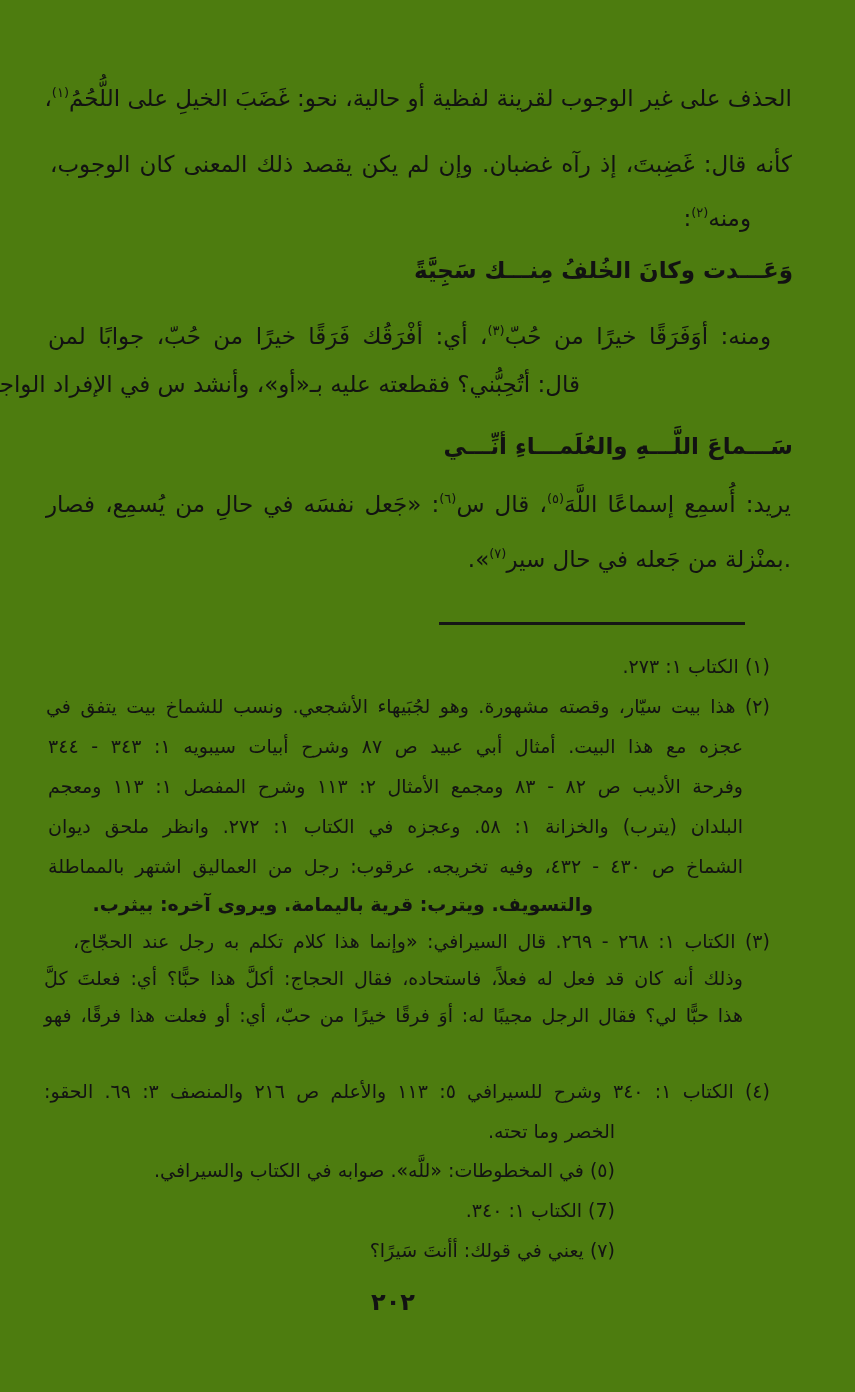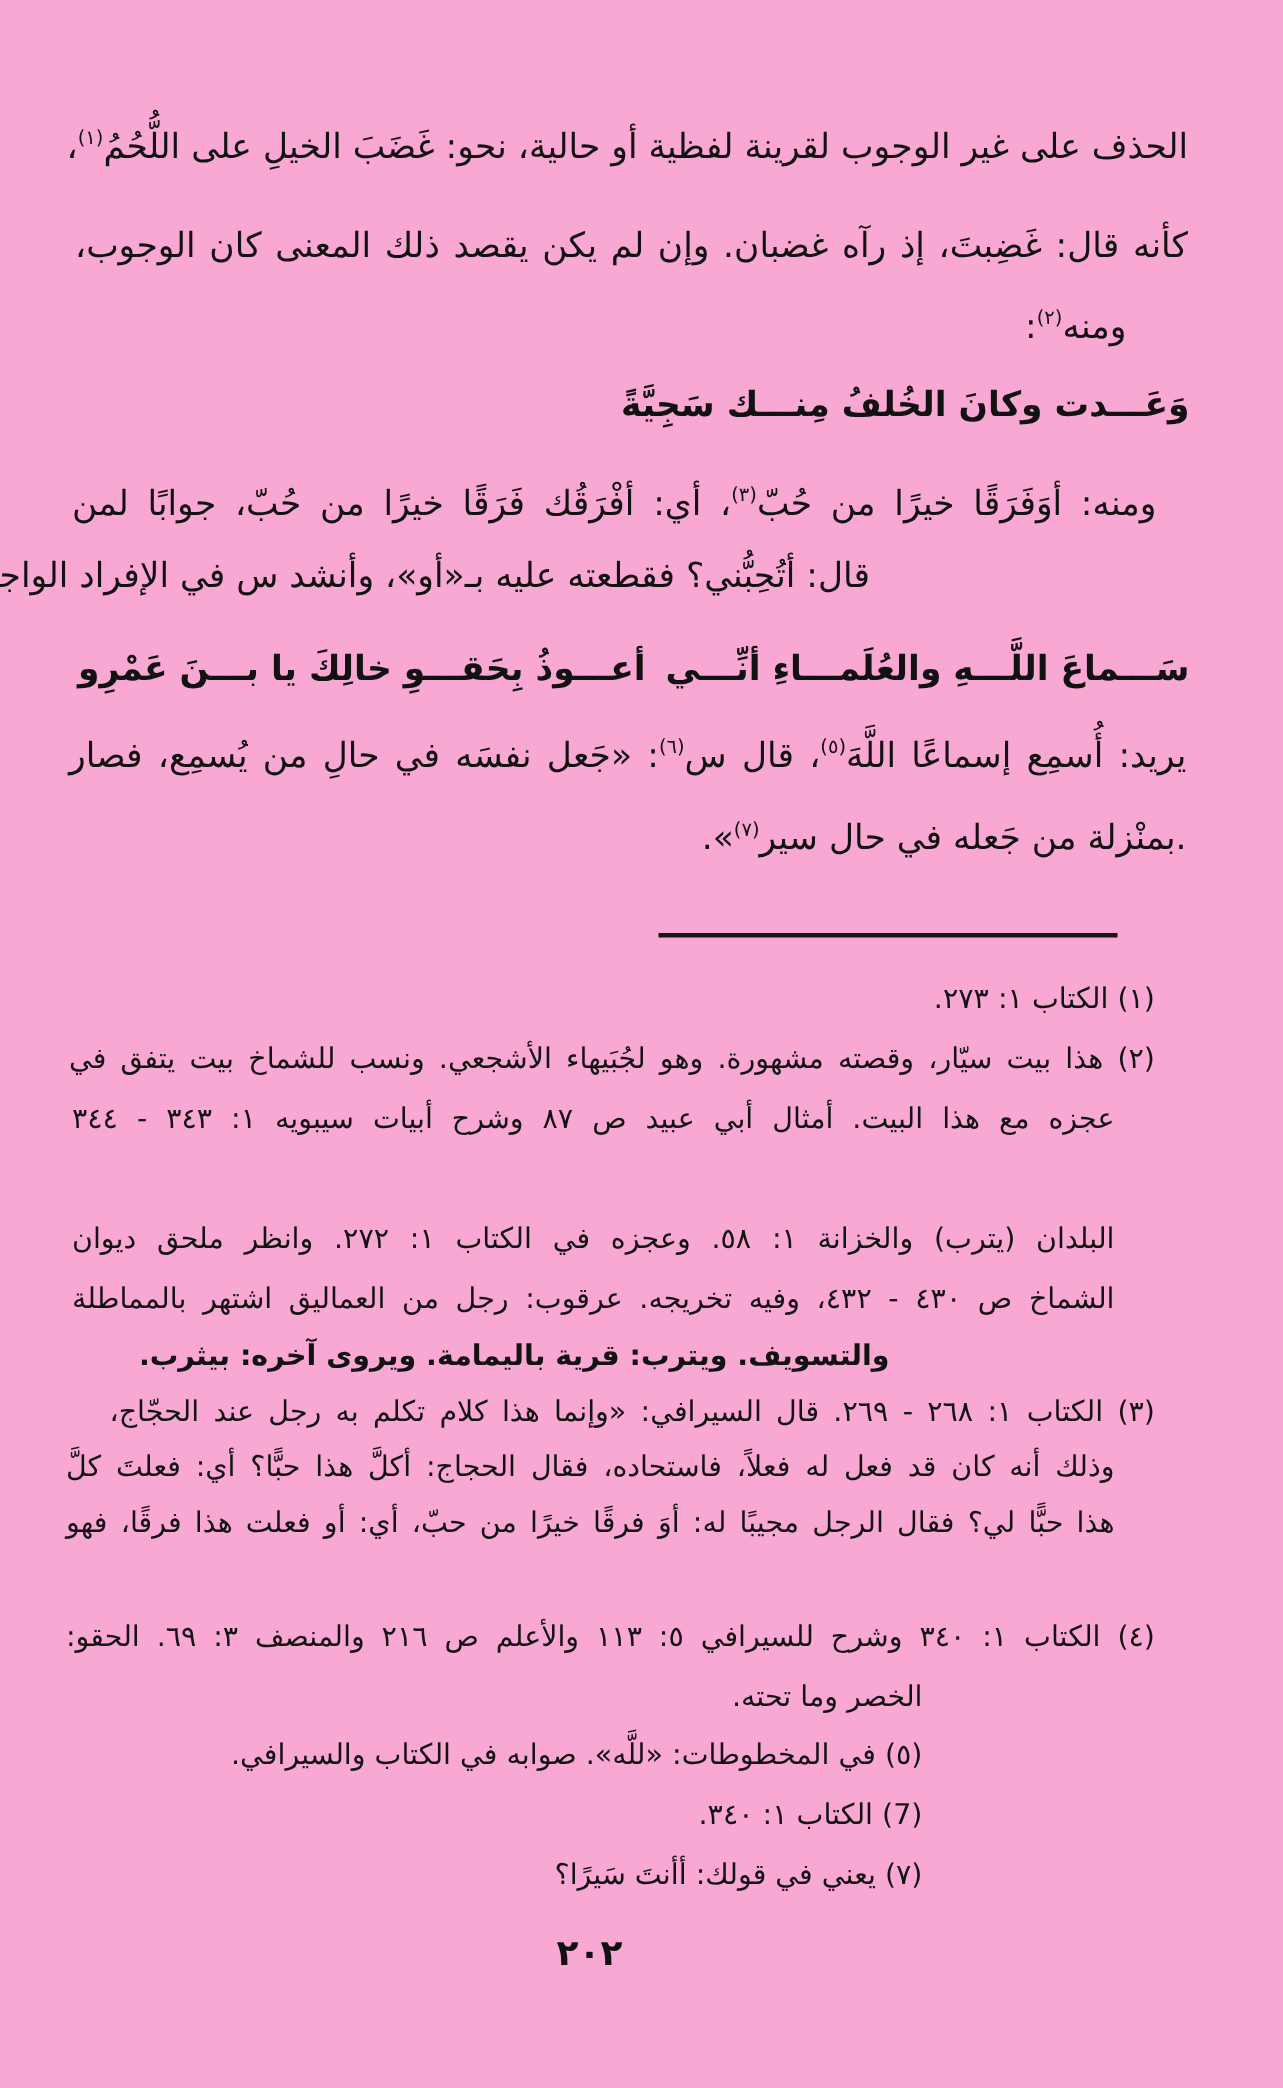--- a/index.html
+++ b/index.html
@@ -1,19 +1,19 @@
 <!DOCTYPE html>
 <html lang="ar"><head>
 <meta charset="utf-8">
 <style>
   html,body{margin:0;padding:0;background:#fcfbf7;}
   .page{
     position:relative;
     width:855px;height:1392px;
-    background:#f9a8d4;
+    background:#4d7c0f;
     overflow:hidden;
     font-family:"DejaVu Sans", sans-serif;
     color:#121212;
   }
   .tline{
     position:absolute;
     direction:rtl;
     unicode-bidi:plaintext;
     text-align:right;
     font-size:23px;
@@ -114,32 +114,32 @@
   <div class="verse v1">
     <span>وَعَـــدت وكانَ الخُلفُ مِنـــك سَجِيَّةً</span>
   </div>
 
   <div class="tline just l5"><span>ومنه: أوَفَرَقًا خيرًا من حُبّ</span><sup class="fnref">(٣)</sup><span>، أي: أفْرَقُك فَرَقًا خيرًا من حُبّ، جوابًا لمن</span></div>
 
   <div class="tline l6"><span>قال: أتُحِبُّني؟ فقطعته عليه بـ«أو»، وأنشد س في الإفراد الواجب</span></div>
 
   <div class="verse v2">
     <span>سَـــماعَ اللَّـــهِ والعُلَمـــاءِ أنِّـــي</span>
-    <span>أعـــوذُ بِحَقـــوِ خالِكَ يا بـــنَ عَمْرِو</span>
   </div>
 
   <div class="tline just l8"><span>يريد: أُسمِع إسماعًا اللَّهَ</span><sup class="fnref">(٥)</sup><span>، قال س</span><sup class="fnref">(٦)</sup><span>: «جَعل نفسَه في حالِ من يُسمِع، فصار</span></div>
 
   <div class="tline l9"><span>.بمنْزلة من جَعله في حال سير</span><sup class="fnref">(٧)</sup><span>».</span></div>
 
   <div class="sep"></div>
 
   <div class="fline f1">(١) الكتاب ١: ٢٧٣.</div>
   <div class="fline fjust f2a">(٢) هذا بيت سيّار، وقصته مشهورة. وهو لجُبَيهاء الأشجعي. ونسب للشماخ بيت يتفق في</div>
   <div class="fline fjust f2b">عجزه مع هذا البيت. أمثال أبي عبيد ص ٨٧ وشرح أبيات سيبويه ١: ٣٤٣ - ٣٤٤</div>
+  <div class="fline fjust f2c">وفرحة الأديب ص ٨٢ - ٨٣ ومجمع الأمثال ٢: ١١٣ وشرح المفصل ١: ١١٣ ومعجم</div>
   <div class="fline fjust f2d">البلدان (يترب) والخزانة ١: ٥٨. وعجزه في الكتاب ١: ٢٧٢. وانظر ملحق ديوان</div>
   <div class="fline fjust f2e">الشماخ ص ٤٣٠ - ٤٣٢، وفيه تخريجه. عرقوب: رجل من العماليق اشتهر بالمماطلة</div>
   <div class="fline f2f">والتسويف. ويترب: قرية باليمامة. ويروى آخره: بيثرب.</div>
   <div class="fline fjust f3a">(٣) الكتاب ١: ٢٦٨ - ٢٦٩. قال السيرافي: «وإنما هذا كلام تكلم به رجل عند الحجّاج،</div>
   <div class="fline fjust f3b">وذلك أنه كان قد فعل له فعلاً، فاستحاده، فقال الحجاج: أكلَّ هذا حبًّا؟ أي: فعلتَ كلَّ</div>
   <div class="fline fjust f3c">هذا حبًّا لي؟ فقال الرجل مجيبًا له: أوَ فرقًا خيرًا من حبّ، أي: أو فعلت هذا فرقًا، فهو</div>
   <div class="fline fjust f4a">(٤) الكتاب ١: ٣٤٠ وشرح للسيرافي ٥: ١١٣ والأعلم ص ٢١٦ والمنصف ٣: ٦٩. الحقو:</div>
   <div class="fline f4b">الخصر وما تحته.</div>
   <div class="fline f5">(٥) في المخطوطات: «للَّه». صوابه في الكتاب والسيرافي.</div>
   <div class="fline f6">(7) الكتاب ١: ٣٤٠.</div>

